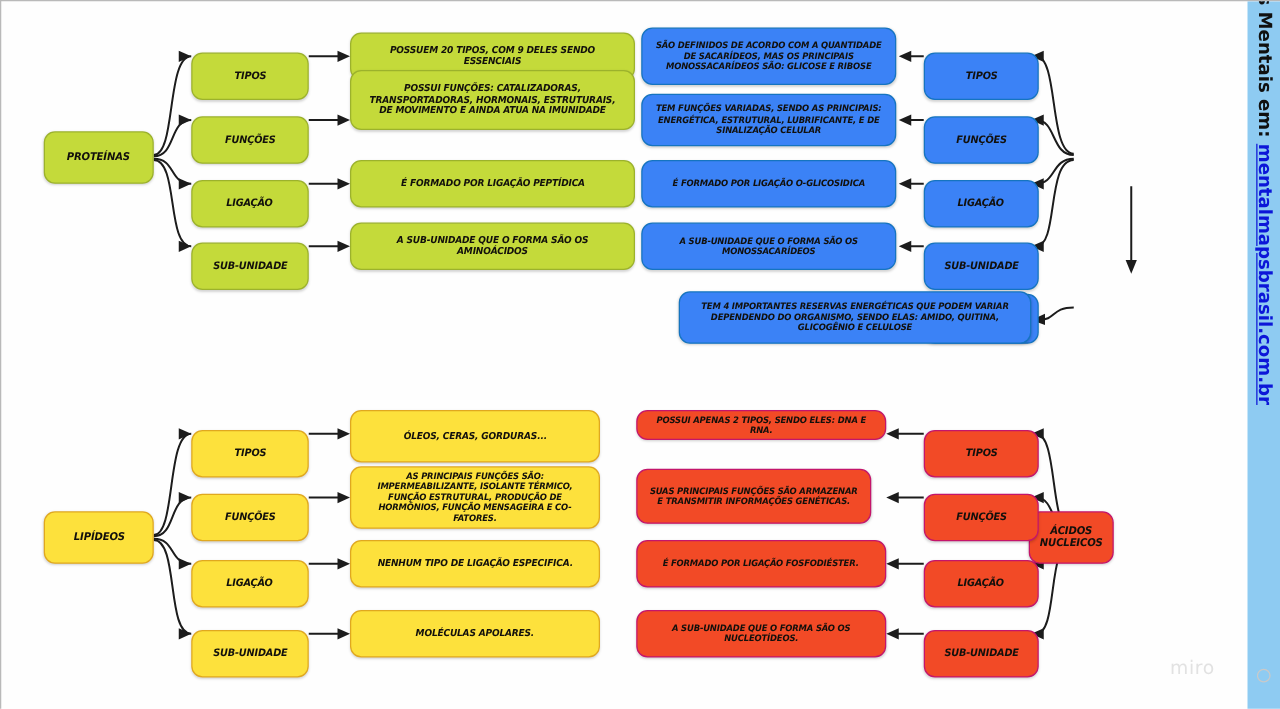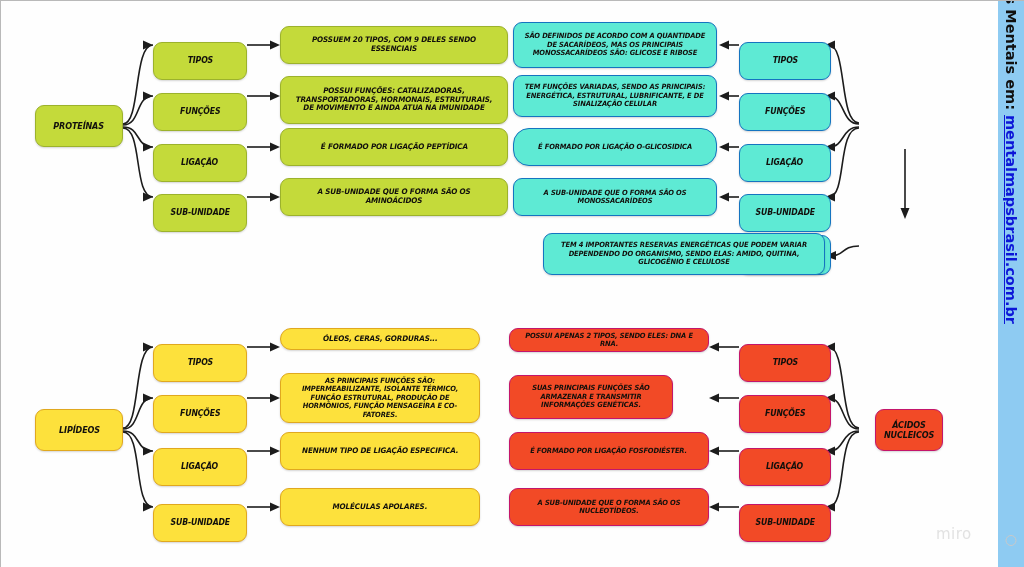--- a/index.html
+++ b/index.html
@@ -41,21 +41,21 @@
   .node span{display:block;transform:scaleX(0.95);}
 
   
   .root{font-size:8.5px;}
   .branch{font-size:8.2px;margin-top:16px;}
   .leaf{font-size:7.6px;}
   .leaf.tiny{font-size:7.1px;}
 
   
   .c-green{background:#c4da3a;border-color:#9cb22c;}
-  .c-cyan {background:#5eead4;border-color:#1574c0;}
+  .c-cyan {background:#3b82f6;border-color:#1574c0;}
   .c-yellow{background:#fde13c;border-color:#e0a81f;}
   .c-red  {background:#f24a26;border-color:#c4156b;}
 
   
   #rail{
     position:absolute;right:0;top:0;width:26px;height:567px;
     background:#8ecbf2;
     z-index:6;
   }
   #rail .vtext{
@@ -183,21 +183,21 @@
   <div class="node branch c-green" style="left:152px;top:127px;width:94px;height:38px;">
     <span>LIGAÇÃO</span>
     </div>
   <div class="node branch c-green" style="left:152px;top:177px;width:94px;height:38px;">
     <span>SUB-UNIDADE</span>
     </div>
 
   <div class="node leaf c-green" style="left:279px;top:25px;width:228px;height:38px;">
     <span>POSSUEM 20 TIPOS, COM 9 DELES SENDO ESSENCIAIS</span>
     </div>
-  <div class="node leaf c-green" style="left:279px;top:75px;width:228px;height:48px;">
+  <div class="node leaf c-green" style="left:279px;top:55px;width:228px;height:48px;">
     <span>POSSUI FUNÇÕES: CATALIZADORAS, TRANSPORTADORAS, HORMONAIS, ESTRUTURAIS, DE MOVIMENTO E AINDA ATUA NA IMUNIDADE</span>
     </div>
   <div class="node leaf c-green" style="left:279px;top:127px;width:228px;height:38px;">
     <span>É FORMADO POR LIGAÇÃO PEPTÍDICA</span>
     </div>
   <div class="node leaf c-green" style="left:279px;top:177px;width:228px;height:38px;">
     <span>A SUB-UNIDADE QUE O FORMA SÃO OS AMINOÁCIDOS</span>
     </div>
 
   <div class="node branch c-cyan" style="left:738px;top:218px;width:92px;height:40px;">
@@ -216,21 +216,21 @@
   <div class="node branch c-cyan" style="left:738px;top:177px;width:92px;height:38px;">
     <span>SUB-UNIDADE</span>
     </div>
 
   <div class="node leaf tiny c-cyan" style="left:512px;top:21px;width:204px;height:46px;">
     <span>SÃO DEFINIDOS DE ACORDO COM A QUANTIDADE DE SACARÍDEOS, MAS OS PRINCIPAIS MONOSSACARÍDEOS SÃO: GLICOSE E RIBOSE</span>
     </div>
   <div class="node leaf tiny c-cyan" style="left:512px;top:74px;width:204px;height:42px;">
     <span>TEM FUNÇÕES VARIADAS, SENDO AS PRINCIPAIS: ENERGÉTICA, ESTRUTURAL, LUBRIFICANTE, E DE SINALIZAÇÃO CELULAR</span>
     </div>
-  <div class="node leaf tiny c-cyan" style="left:512px;top:127px;width:204px;height:38px;border-radius:16px;">
+  <div class="node leaf tiny c-cyan" style="left:512px;top:127px;width:204px;height:38px;">
     <span>É FORMADO POR LIGAÇÃO O-GLICOSIDICA</span>
     </div>
   <div class="node leaf tiny c-cyan" style="left:512px;top:177px;width:204px;height:38px;">
     <span>A SUB-UNIDADE QUE O FORMA SÃO OS MONOSSACARÍDEOS</span>
     </div>
   <div class="node leaf tiny c-cyan" style="left:542px;top:232px;width:282px;height:42px;">
     <span>TEM 4 IMPORTANTES RESERVAS ENERGÉTICAS QUE PODEM VARIAR DEPENDENDO DO ORGANISMO, SENDO ELAS: AMIDO, QUITINA, GLICOGÊNIO E CELULOSE</span>
     </div>
 
   <div class="node root c-yellow" style="left:34px;top:408px;width:88px;height:42px;">
@@ -243,54 +243,54 @@
   <div class="node branch c-yellow" style="left:152px;top:378px;width:94px;height:38px;">
     <span>FUNÇÕES</span>
     </div>
   <div class="node branch c-yellow" style="left:152px;top:431px;width:94px;height:38px;">
     <span>LIGAÇÃO</span>
     </div>
   <div class="node branch c-yellow" style="left:152px;top:487px;width:94px;height:38px;">
     <span>SUB-UNIDADE</span>
     </div>
 
-  <div class="node leaf c-yellow" style="left:279px;top:327px;width:200px;height:22px;border-radius:18px;">
+  <div class="node leaf c-yellow" style="left:279px;top:327px;width:200px;height:42px;">
     <span>ÓLEOS, CERAS, GORDURAS...</span>
     </div>
   <div class="node leaf tiny c-yellow" style="left:279px;top:372px;width:200px;height:50px;">
     <span>AS PRINCIPAIS FUNÇÕES SÃO: IMPERMEABILIZANTE, ISOLANTE TÉRMICO, FUNÇÃO ESTRUTURAL, PRODUÇÃO DE HORMÔNIOS, FUNÇÃO MENSAGEIRA E CO-FATORES.</span>
     </div>
   <div class="node leaf c-yellow" style="left:279px;top:431px;width:200px;height:38px;">
     <span>NENHUM TIPO DE LIGAÇÃO ESPECIFICA.</span>
     </div>
   <div class="node leaf c-yellow" style="left:279px;top:487px;width:200px;height:38px;">
     <span>MOLÉCULAS APOLARES.</span>
     </div>
 
-  <div class="node root c-red" style="left:874px;top:408px;width:68px;height:42px;">
+  <div class="node root c-red" style="left:822px;top:408px;width:68px;height:42px;">
     <span>ÁCIDOS NUCLEICOS</span>
   </div>
 
   <div class="node branch c-red" style="left:738px;top:327px;width:92px;height:38px;">
     <span>TIPOS</span>
     </div>
   <div class="node branch c-red" style="left:738px;top:378px;width:92px;height:38px;">
     <span>FUNÇÕES</span>
     </div>
   <div class="node branch c-red" style="left:738px;top:431px;width:92px;height:38px;">
     <span>LIGAÇÃO</span>
     </div>
   <div class="node branch c-red" style="left:738px;top:487px;width:92px;height:38px;">
     <span>SUB-UNIDADE</span>
     </div>
 
   <div class="node leaf tiny c-red" style="left:508px;top:327px;width:200px;height:24px;">
     <span>POSSUI APENAS 2 TIPOS, SENDO ELES: DNA E RNA.</span>
     </div>
-  <div class="node leaf tiny c-red" style="left:508px;top:374px;width:164px;height:44px;">
+  <div class="node leaf tiny c-red" style="left:508px;top:374px;width:188px;height:44px;">
     <span>SUAS PRINCIPAIS FUNÇÕES SÃO ARMAZENAR E TRANSMITIR INFORMAÇÕES GENÉTICAS.</span>
     </div>
   <div class="node leaf tiny c-red" style="left:508px;top:487px;width:200px;height:38px;">
     <span>A SUB-UNIDADE QUE O FORMA SÃO OS NUCLEOTÍDEOS.</span>
     </div>
   <div class="node leaf tiny c-red" style="left:508px;top:431px;width:200px;height:38px;">
     <span>É FORMADO POR LIGAÇÃO FOSFODIÉSTER.</span>
     </div>
 
   <div id="miro">miro</div>

